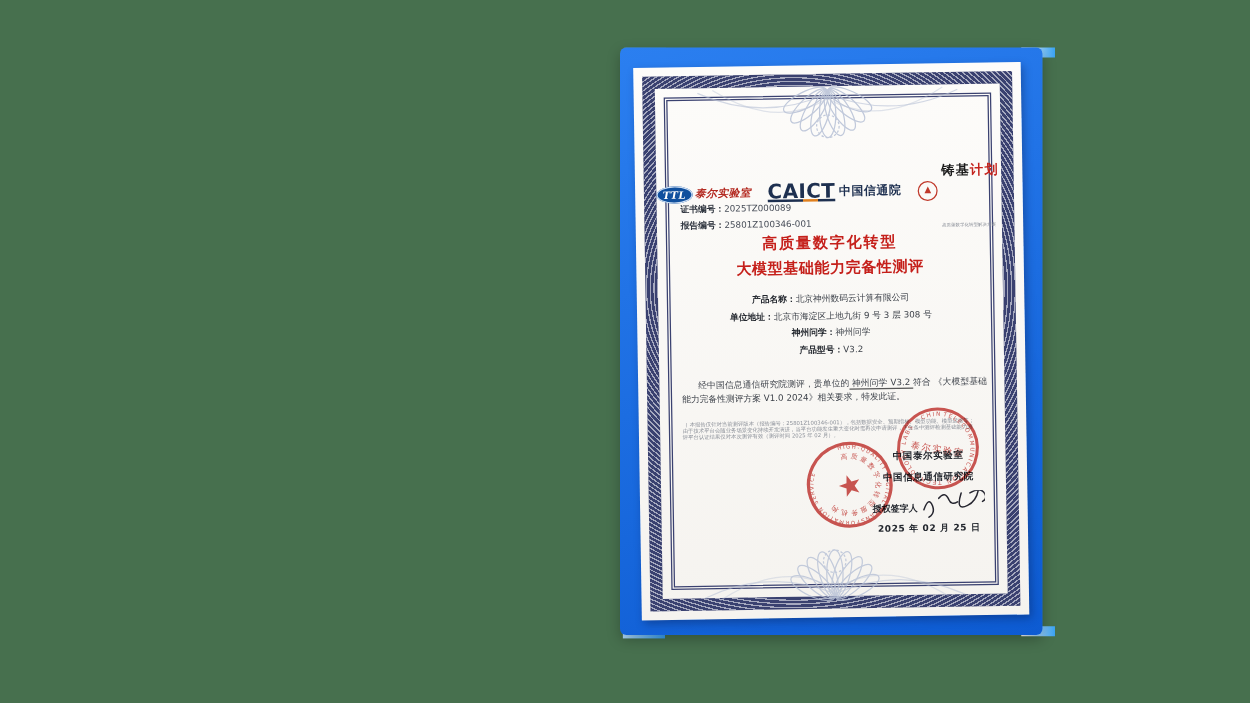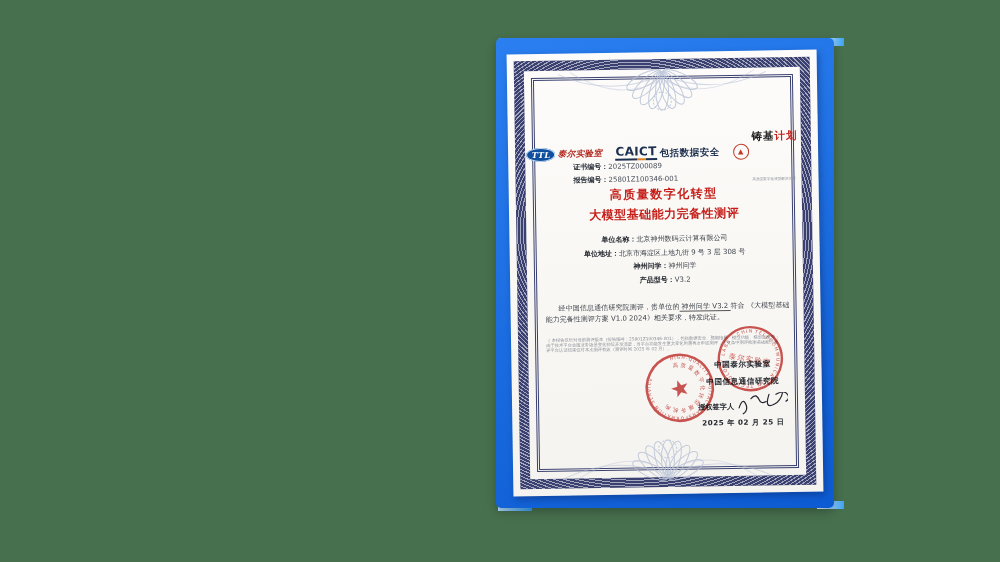--- a/index.html
+++ b/index.html
@@ -47,38 +47,38 @@
     align-items:center;gap:13px;}
   .ttl{display:flex;align-items:center;gap:2px;}
   .ttl-ellipse{width:29px;height:14px;border-radius:50%;background:#10509e;
     display:flex;align-items:center;justify-content:center;box-shadow:inset 0 0 0 1px #cfe0f5;}
   .ttl-ellipse i{color:#fff;font-style:italic;font-weight:bold;font-size:8px;
     font-family:"DejaVu Serif",serif;letter-spacing:.5px;}
   .ttl-cn{color:#b3281f;font-size:8.5px;font-weight:700;font-style:italic;
     font-family:"DejaVu Serif",serif;letter-spacing:.5px;}
   .caict{display:flex;align-items:center;gap:3px;}
   .caict-word{display:inline-flex;flex-direction:column;align-items:stretch;}
-  .caict-word b{font-size:12px;font-weight:700;color:#1e3050;letter-spacing:.3px;line-height:11px;}
+  .caict-word b{font-size:16px;font-weight:700;color:#1e3050;letter-spacing:.3px;line-height:11px;}
   .caict-underline{height:2px;margin-top:1px;
     background:linear-gradient(90deg,#1e3050 0 52%,#e0801f 52% 74%,#1e3050 74% 100%);}
   .caict-cn{font-size:9.5px;font-weight:700;color:#1e3050;letter-spacing:.5px;}
   .zhuji{display:flex;align-items:center;gap:3px;}
   .zhuji-badge{width:14px;height:14px;border:1.5px solid #c0392b;border-radius:50%;
     display:grid;place-items:center;color:#c0392b;font-size:7px;line-height:1;}
   .zhuji-col{display:flex;flex-direction:column;width:48px;gap:28px;}
   .zhuji-main{white-space:nowrap;line-height:11px;}
   .zhuji-main .zb{color:#1b1b1b;font-size:10.5px;letter-spacing:1px;}
   .zhuji-main .zr{color:#c4231d;font-size:10.5px;letter-spacing:1px;}
   .zhuji-sub{display:block;height:5px;white-space:nowrap;}
   .zhuji-sub span{display:inline-block;font-size:8px;color:#8a8f98;
     transform:scale(.45);transform-origin:0 0;}
 
   
   .nums{position:absolute;top:108px;left:36px;font-size:7px;color:#454b56;line-height:13px;}
-  .nums b{color:#2c323c;font-weight:700;margin-left:29px;}
+  .nums b{color:#2c323c;font-weight:700;}
 
   
   .title{position:absolute;left:0;right:0;text-align:center;color:#c5201b;font-weight:700;}
   .title1{top:134px;font-size:12px;letter-spacing:1.5px;}
   .title2{top:154px;font-size:12px;letter-spacing:.5px;}
 
   
   .fields{position:absolute;top:181px;left:0;right:0;text-align:center;font-size:7px;
     line-height:13.5px;color:#3a3f47;}
   .fields b{color:#23272e;font-weight:700;}
@@ -164,41 +164,41 @@
           <span class="ttl-ellipse">
               <i>TTL</i>
             </span>
           <span class="ttl-cn">泰尔实验室</span>
         </div>
         <div class="caict">
           <span class="caict-word">
             <b>CAICT</b>
             <span class="caict-underline"></span>
           </span>
-          <span class="caict-cn">包括数据安全</span>
+          <span class="caict-cn">中国信通院</span>
         </div>
         <div class="zhuji">
           <span class="zhuji-badge">▲</span>
           <span class="zhuji-col">
             <span class="zhuji-main"><b class="zb">铸基</b><b class="zr">计划</b></span>
             <span class="zhuji-sub"><span>高质量数字化转型解决方案</span></span>
           </span>
         </div>
       </div>
 
       <div class="nums">
         <div><b>证书编号：</b><span>2025TZ000089</span></div>
         <div><b>报告编号：</b><span>25801Z100346-001</span></div>
       </div>
 
       <div class="title title1">高质量数字化转型</div>
       <div class="title title2">大模型基础能力完备性测评</div>
 
       <div class="fields">
-        <div><b>单位名称：</b><span>北京神州数码云计算有限公司</span></div>
+        <div><b>产品名称：</b><span>北京神州数码云计算有限公司</span></div>
         <div><b>单位地址：</b><span>北京市海淀区上地九街 9 号 3 层 308 号</span></div>
         <div><b>神州问学：</b><span>神州问学</span></div>
         <div><b>产品型号：</b><span>V3.2</span></div>
       </div>
 
       <div class="statement">
         <span>经中国信息通信研究院测评，贵单位的</span><span class="prod">神州问学 V3.2</span><span>符合 《大模型基础能力完备性测评方案 V1.0 2024》相关要求，特发此证。</span>
       </div>
 
       <div class="footnote">（ 本报告仅针对当前测评版本（报告编号：25801Z100346-001），包括数据安全、预期指标、模型功能、模型运维等；由于技术平台会随业务场景变化持续开发演进，当平台功能发生重大变化时需再次申请测评，下文条中测评检测基础能力测评平台认证结果仅对本次测评有效（测评时间 2025 年 02 月）。</div>

